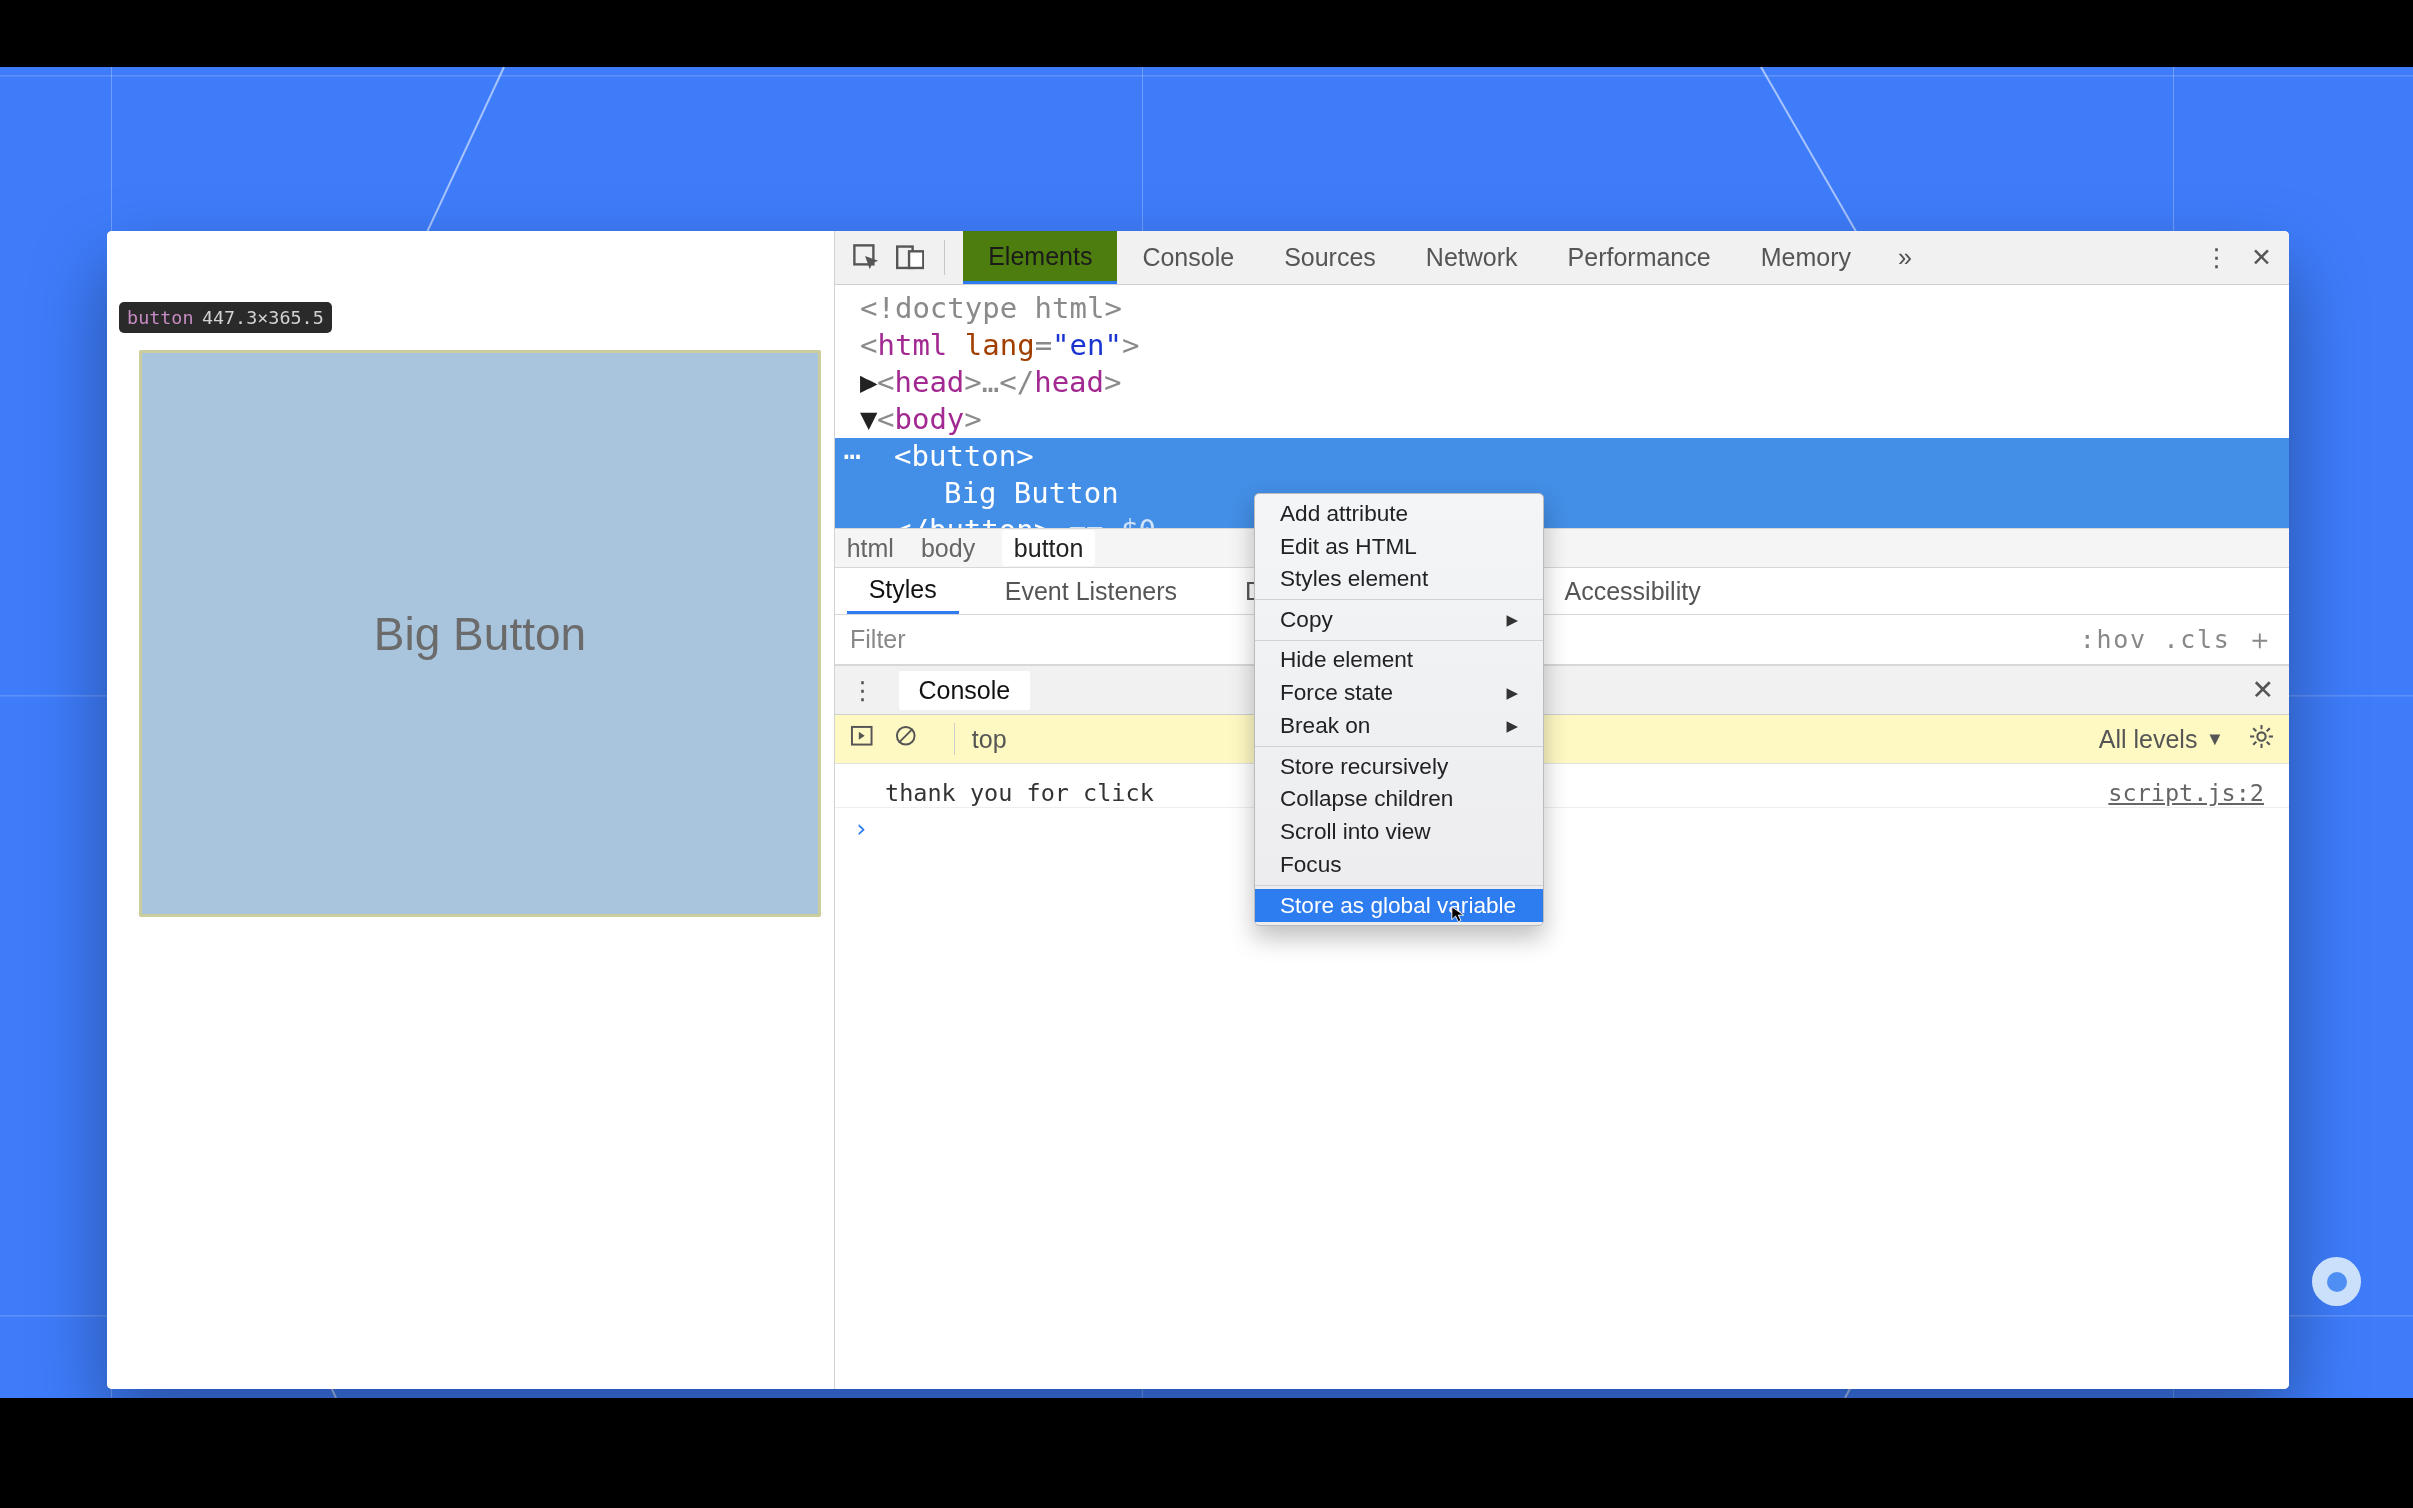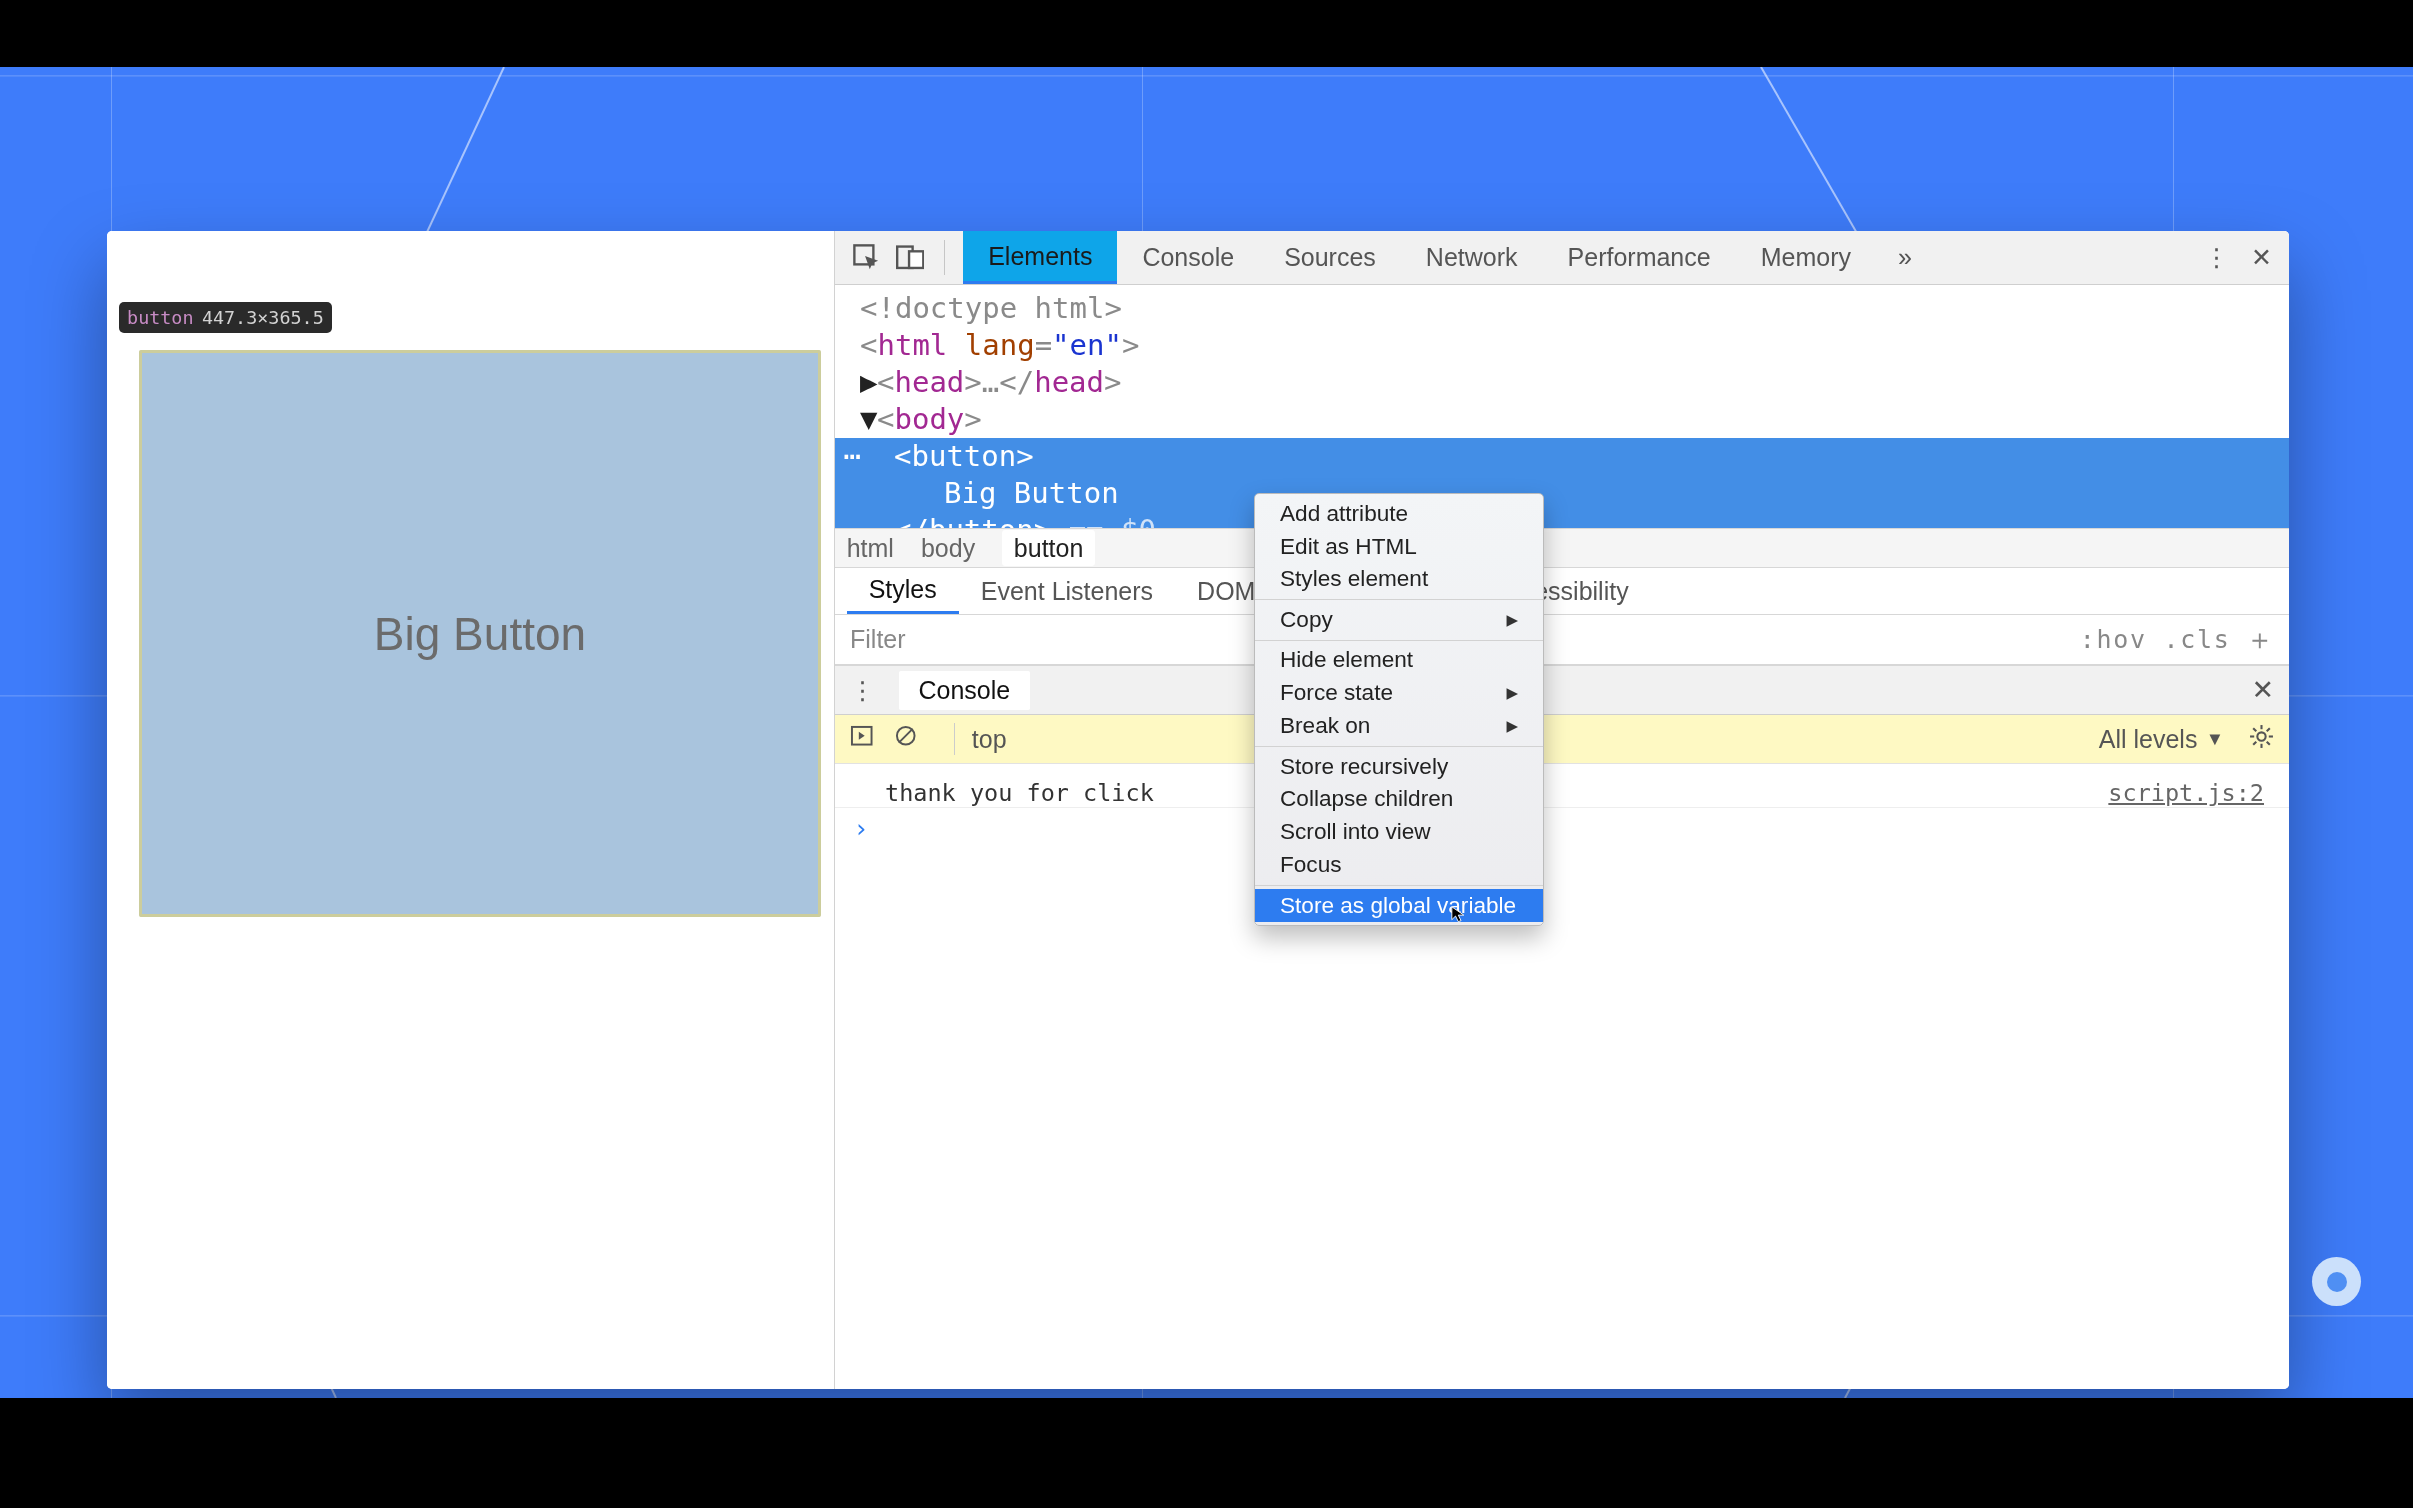--- a/index.html
+++ b/index.html
@@ -68,21 +68,21 @@
     border-left:0.8px solid #d2d2d2;
   }
   .dt-top{
     height:54px; background:#f1f1f1; border-bottom:0.8px solid #cfcfcf;
     display:flex; align-items:center; padding:0 17px;
     color:#555;
   }
   .dt-top .sel-icon,.dt-top .dev-icon{ width:28.5px; height:28.5px; margin-right:15px; display:inline-block;}
   .dt-top .sep{ width:0.8px; height:35px; background:#c6c6c6; margin:0 18.4px 0 5px;}
   .dt-tab{ padding:0 25px; height:100%; display:flex; align-items:center; cursor:default;}
-  .dt-tab.active{ color:#1a1a1a; border-bottom:3.4px solid #2d7cf0; background:#0ea5e9;}
+  .dt-tab.active{ color:#1a1a1a; border-bottom:3.4px solid #2d7cf0; background:#4d7c0f;}
   .dt-top .spacer{flex:1;}
   .dt-top .over-icon,.dt-top .menu-icon,.dt-top .close-icon{ margin-left:22px; color:#555;}
 
   
   .dom-tree{
     font-family:Menlo,Consolas,monospace; font-size:29px; line-height:37px;
     color:#222; padding:5px 0;
     height:243px; overflow:hidden;
   }
   .dom-tree .punct{color:#8a8a8a;}
@@ -101,20 +101,21 @@
   .crumbs{
     height:40px; background:#f5f5f5; border-top:0.8px solid #d7d7d7; border-bottom:0.8px solid #d7d7d7;
     display:flex; align-items:center; padding-left:11.7px; font-size:25px; color:#666;
   }
   .crumbs span{ margin-right:27px;}
   .crumbs .last{ background:#fff; padding:3.4px 11.7px; border-radius:3.4px; color:#222;}
 
   .styles-bar{
     height:47px; display:flex; align-items:flex-start; padding-left:11.7px; color:#555; font-size:25px;
     border-bottom:0.8px solid #d7d7d7;
+    gap:24px;
   }
   .styles-bar .tab{ padding:0 22px; height:100%; display:flex; align-items:center;}
   .styles-bar .tab.active{ color:#111; border-bottom:3.4px solid #2d7cf0;}
 
   .filter-row{
     height:50px; border-bottom:0.8px solid #d7d7d7; display:flex; align-items:center;
     padding:0 15px; color:#888;
   }
   .filter-row .spacer{flex:1;}
   .filter-row .mono{ font-family:Menlo,monospace; letter-spacing:1.7px;}

